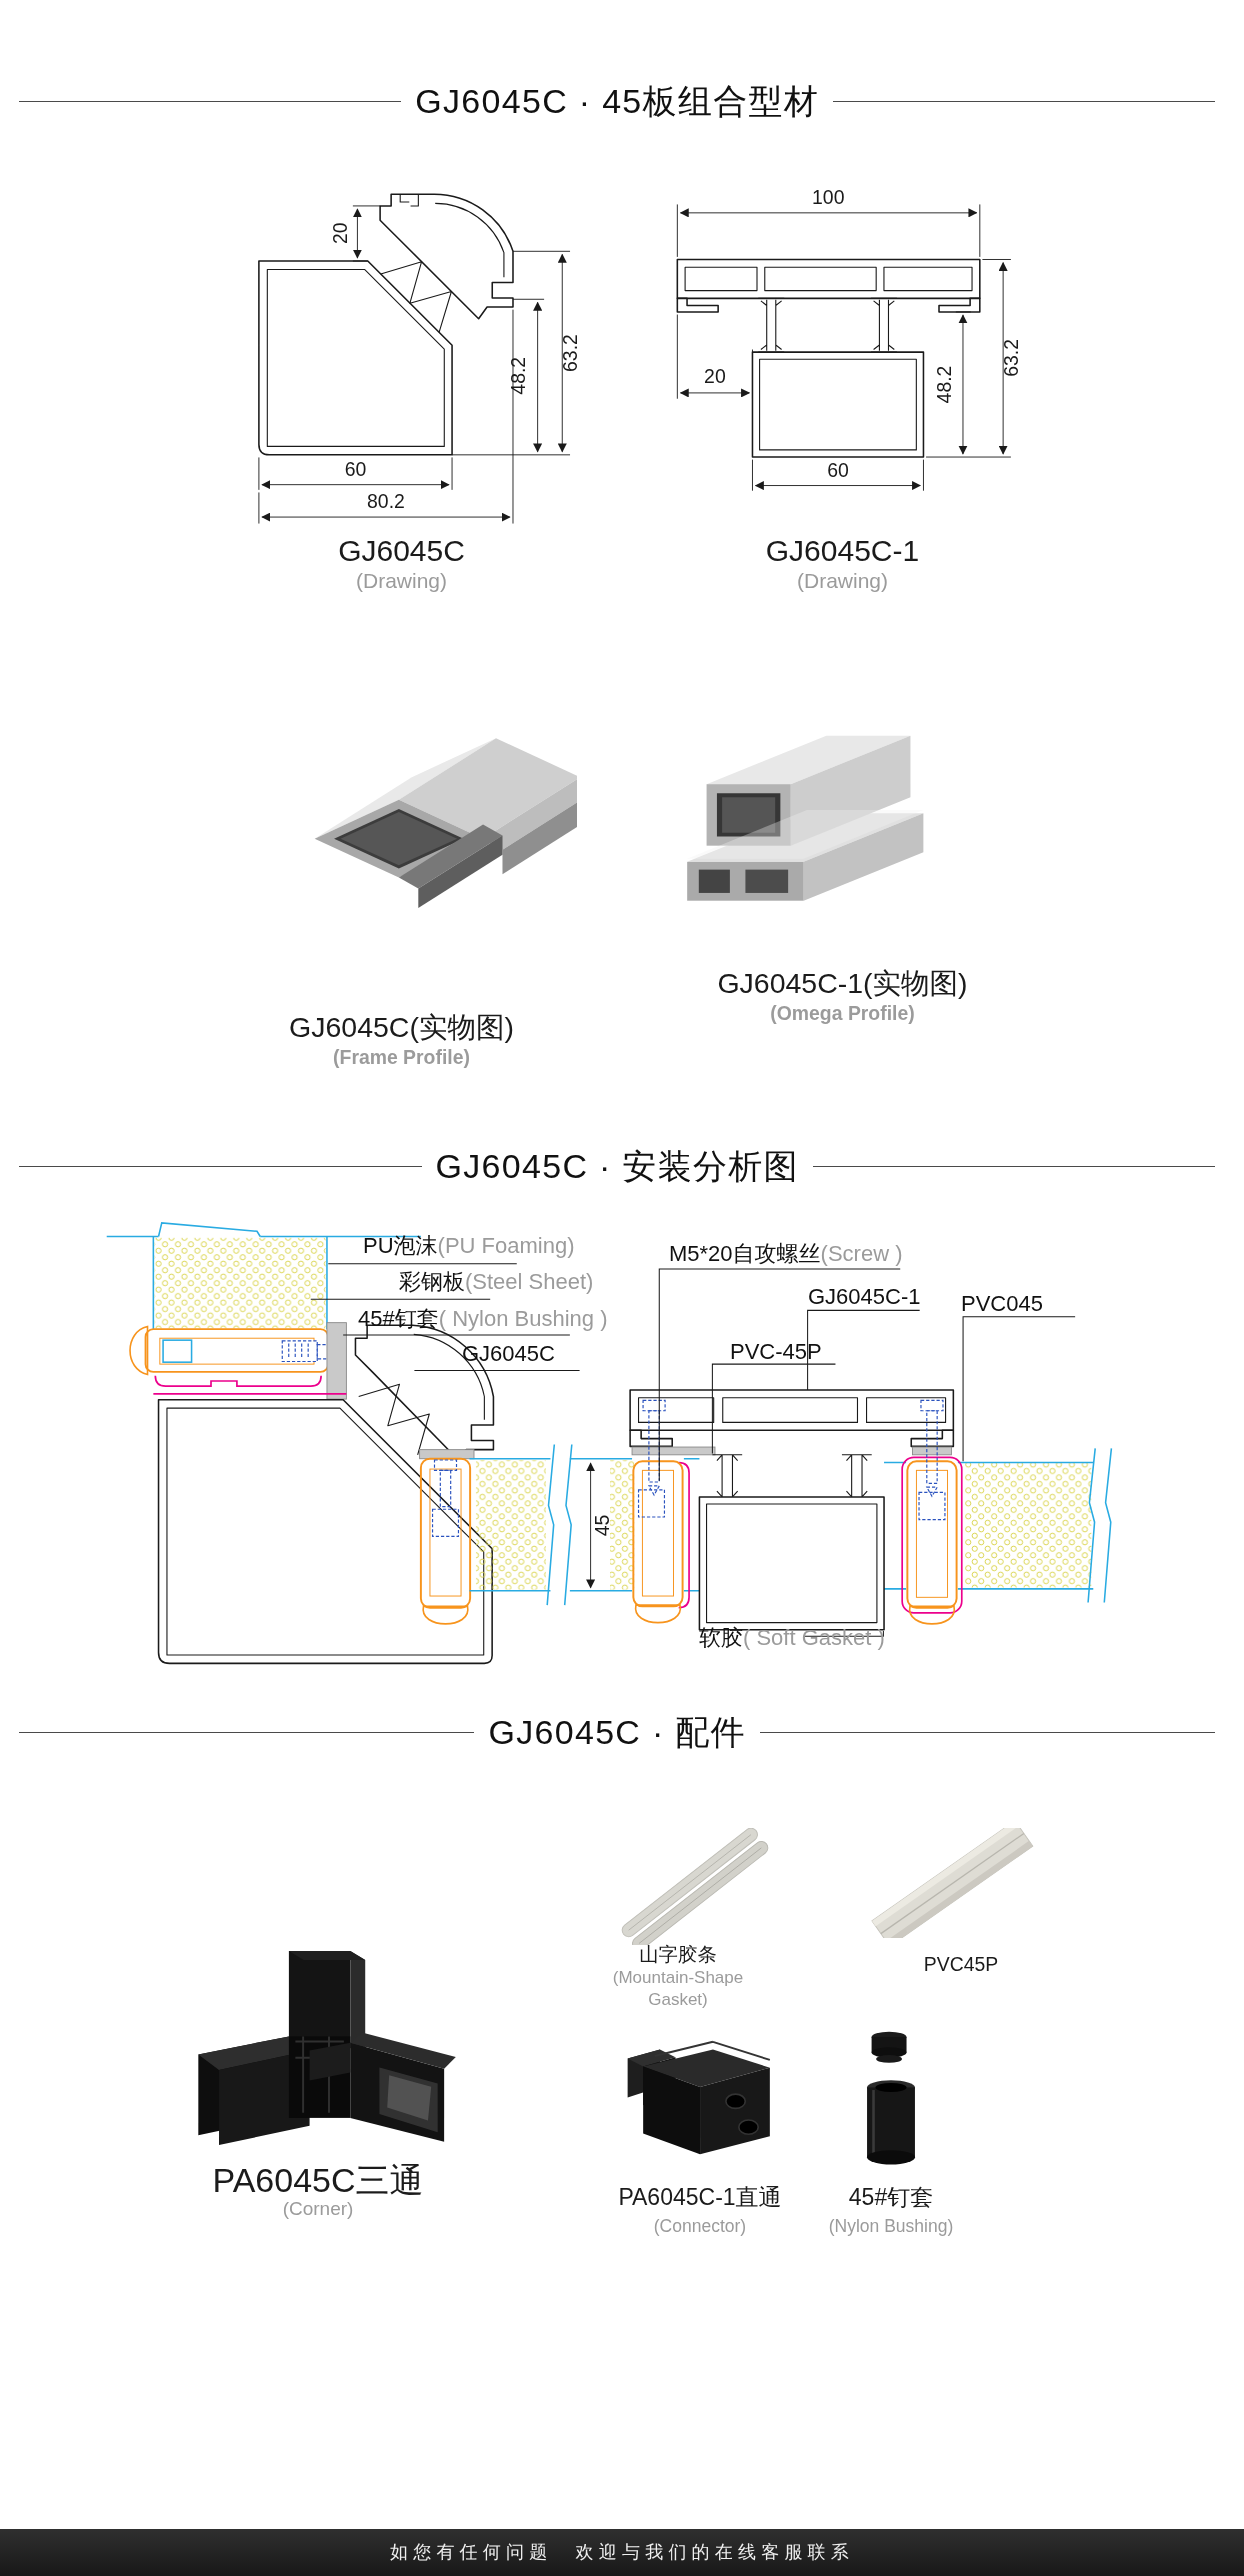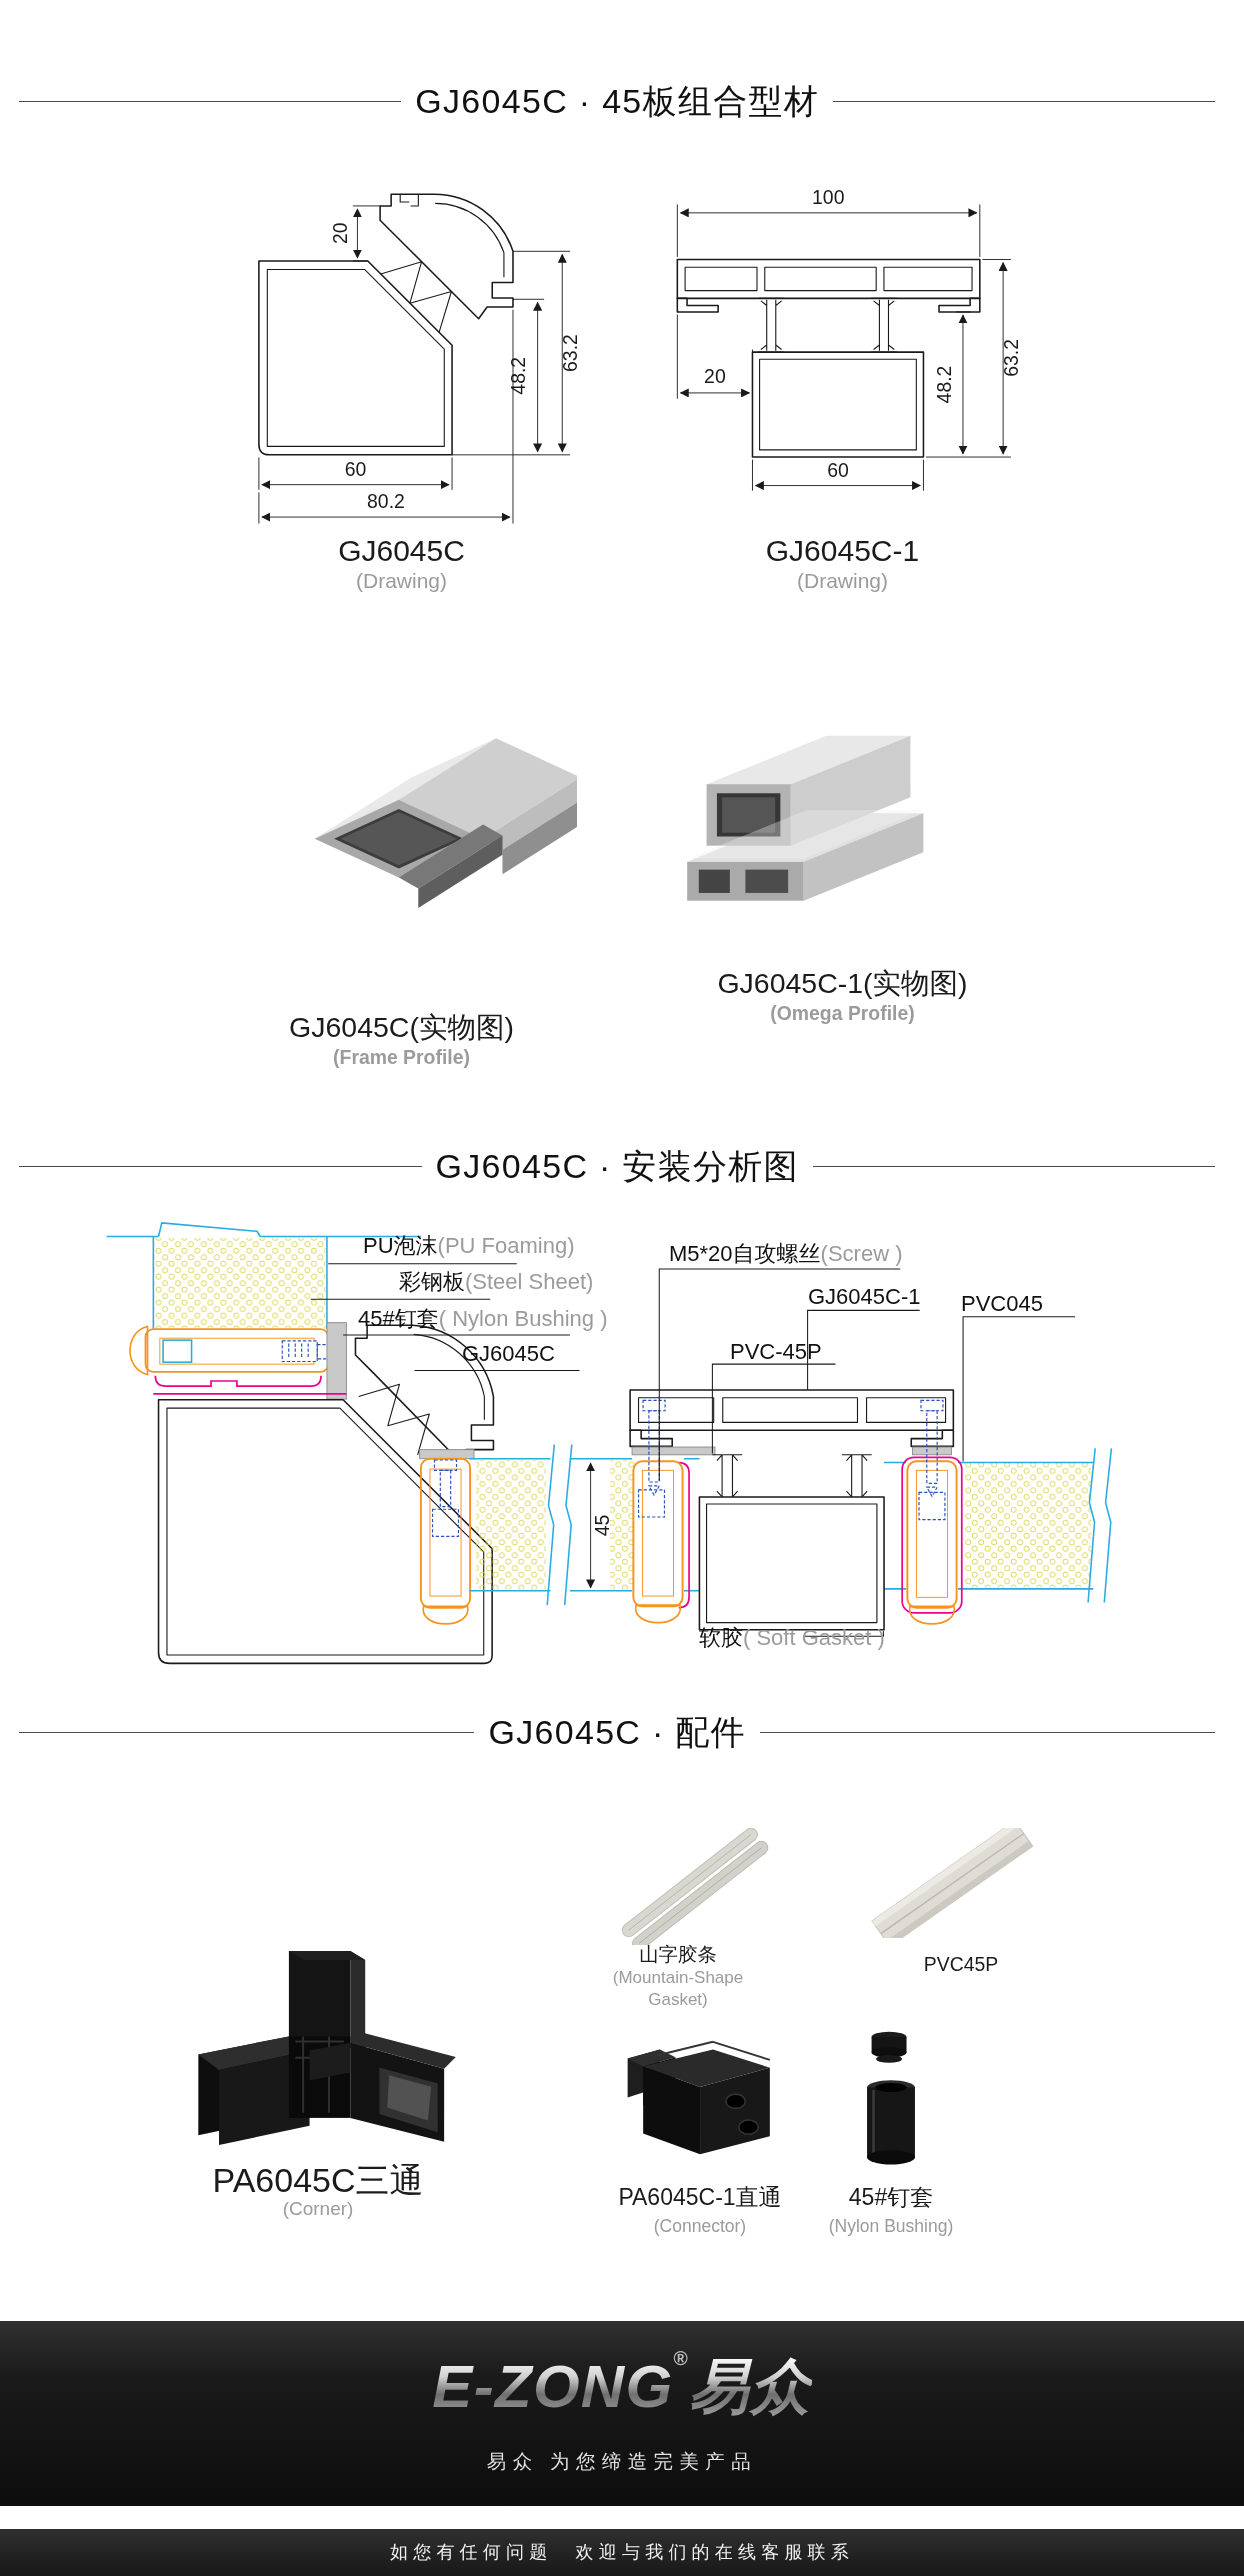--- a/index.html
+++ b/index.html
@@ -385,22 +385,16 @@
   </div>
   <div class="cap acc2" style="left:603px;top:2181px;width:194px;">
     <div class="nm" style="font-size:23px;">PA6045C-1直通</div>
     <div class="sub" style="font-size:17.5px;">(Connector)</div>
   </div>
   <div class="cap acc2" style="left:794px;top:2181px;width:194px;">
     <div class="nm" style="font-size:23px;">45#钉套</div>
     <div class="sub" style="font-size:17.5px;">(Nylon Bushing)</div>
   </div>
 
-  <div class="footer">
-    <div class="brand">
-      <span class="metal">E-ZONG</span><span class="reg">®</span><span class="metal">易众</span>
-    </div>
-    <div class="tagline">易众 为您缔造完美产品</div>
-  </div>
   <div class="bottombar">如您有任何问题　欢迎与我们的在线客服联系</div>
 
 </div>
 
 
 </body></html>

